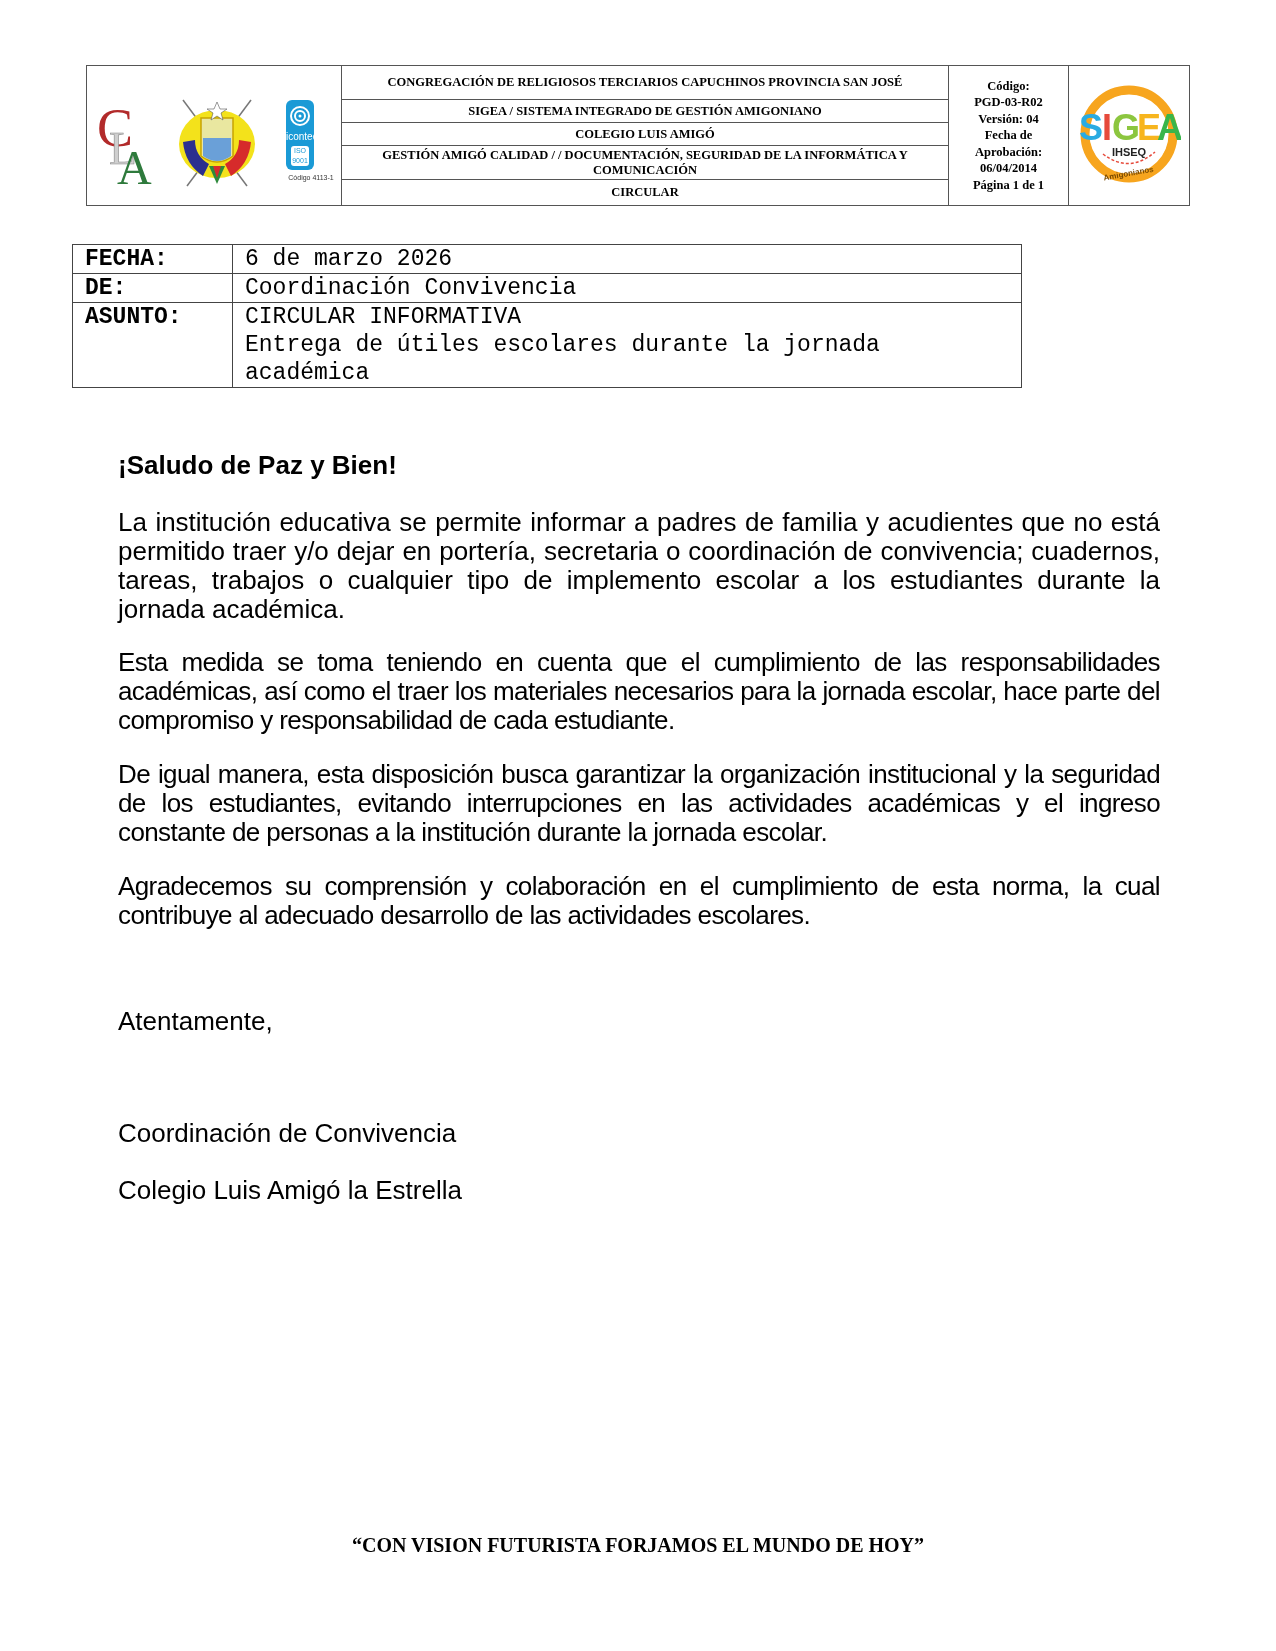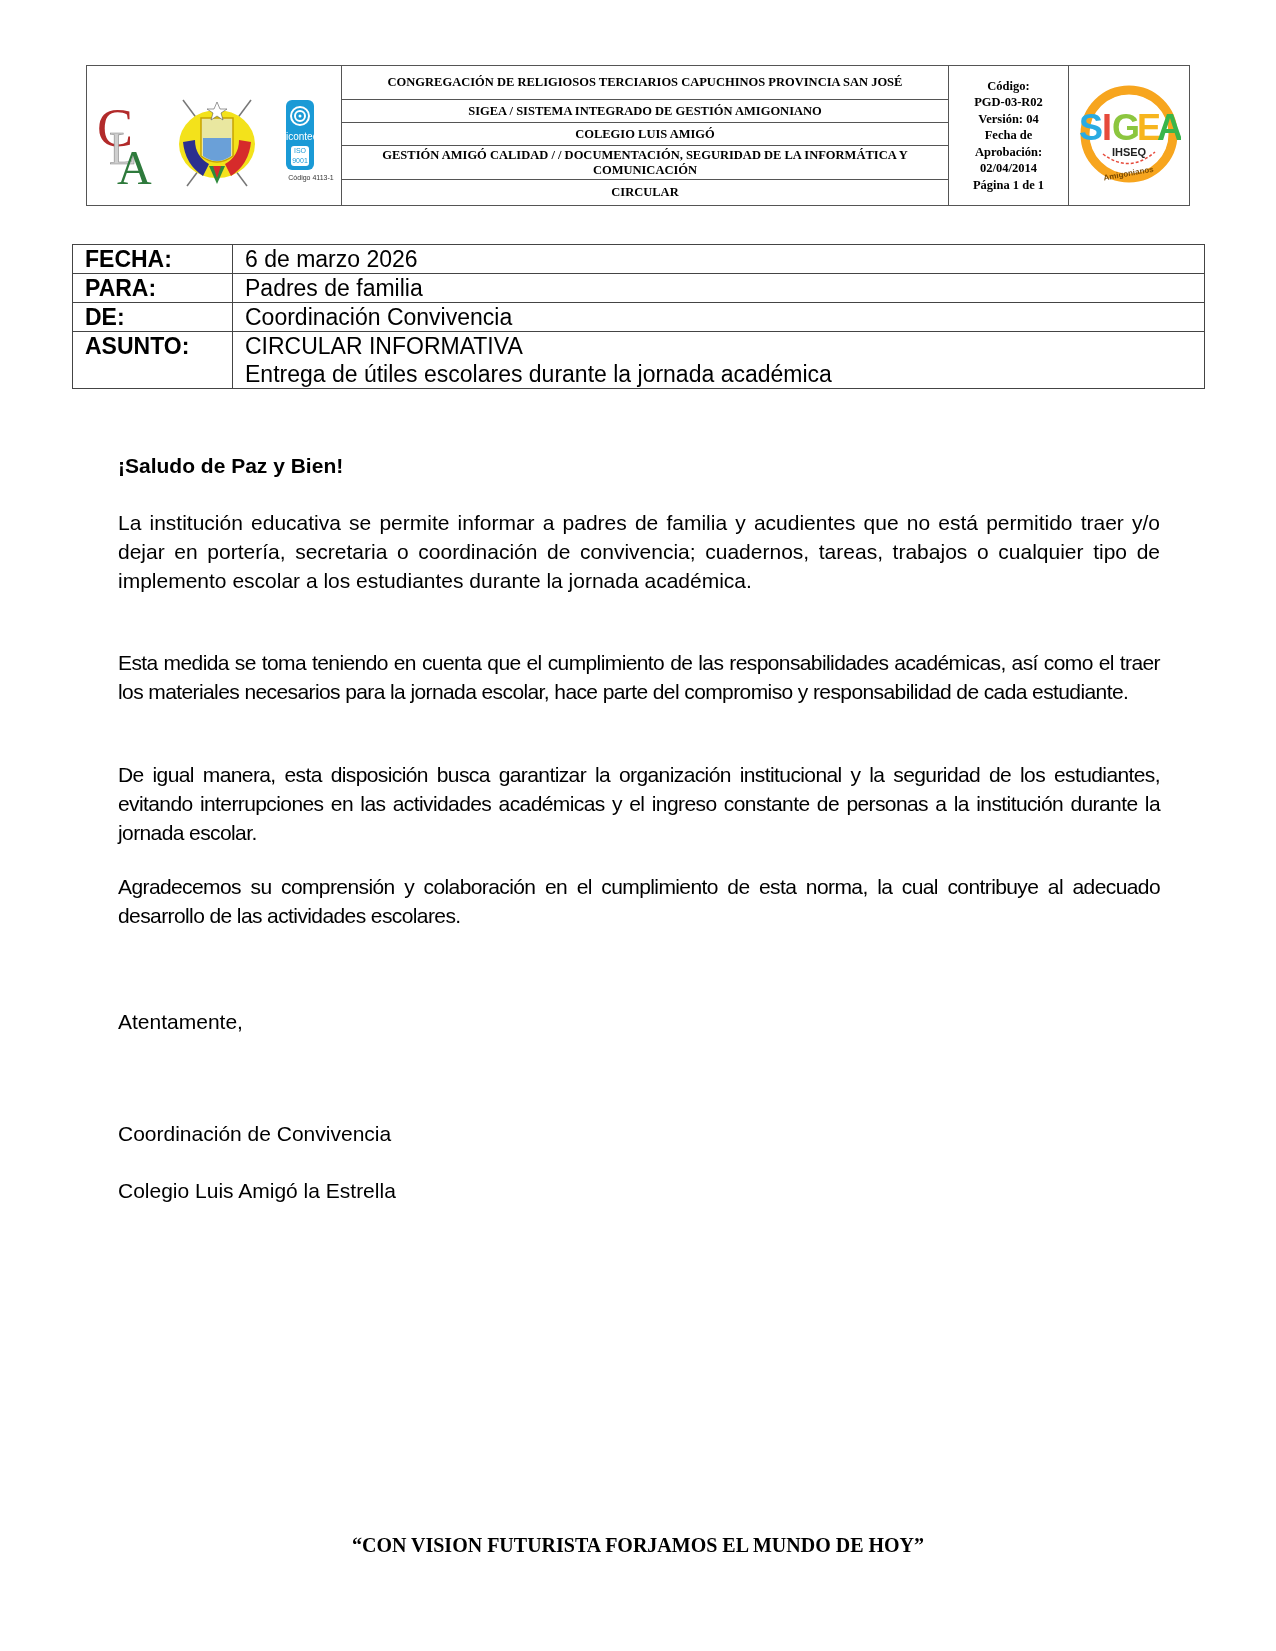--- a/index.html
+++ b/index.html
@@ -13,26 +13,26 @@
   #hdr-logos { width: 254px; border-right: 1.5px solid #555; position: relative; }
   #hdr-mid { width: 606px; border-right: 1.5px solid #555; display: flex; flex-direction: column; }
   #hdr-mid .r { border-bottom: 1.5px solid #555; display: flex; align-items: center; justify-content: center;
                 text-align: center; font-weight: bold; font-size: 12.5px; line-height: 15px; padding: 0 20px; font-family: Liberation Serif, serif; }
   #hdr-mid .r:last-child { border-bottom: none; }
   #hdr-code { width: 119px; border-right: 1.5px solid #555; display: flex; flex-direction: column;
               align-items: center; justify-content: center; font-weight: bold; font-size: 12.5px; line-height: 16.5px; }
   #hdr-sigea { flex: 1; position: relative; }
 
   
-  #info { position: absolute; left: 72px; top: 244px; width: 1133px; border-collapse: collapse; }
+  #info { position: absolute; left: 72px; top: 244px; width: 950px; border-collapse: collapse; font-family: Liberation Mono, monospace; }
   #info td { border: 1.3px solid #444; font-size: 23px; line-height: 28px; vertical-align: top; padding: 0 12px; }
   #info td.k { width: 135px; font-weight: bold; }
 
   
-  .p { position: absolute; left: 118px; width: 1042px; font-size: 21px; line-height: 29px; text-align: justify; }
+  .p { position: absolute; left: 118px; width: 1042px; font-size: 26px; line-height: 29px; text-align: justify; }
   .p.last-left { text-align-last: left; }
   .narrow { letter-spacing: -0.6px; word-spacing: 0px; }
 
   #footer { position: absolute; left: 0; width: 1276px; top: 1534px; text-align: center; font-weight: bold; font-size: 20px; }
 </style>
 </head>
 <body>
 
 <div id="hdr" class="serif">
   <div id="hdr-logos">
@@ -75,21 +75,21 @@
     <div class="r" style="height:33px">GESTIÓN AMIGÓ CALIDAD / / DOCUMENTACIÓN, SEGURIDAD DE LA INFORMÁTICA Y COMUNICACIÓN</div>
     <div class="r" style="flex:1">CIRCULAR</div>
   </div>
 
   <div id="hdr-code">
     <div>Código:</div>
     <div>PGD-03-R02</div>
     <div>Versión: 04</div>
     <div>Fecha de</div>
     <div>Aprobación:</div>
-    <div>02/04/2014</div>
+    <div>06/04/2014</div>
     <div>Página 1 de 1</div>
   </div>
 
   <div id="hdr-sigea">
     <svg style="position:absolute;left:8px;top:16px" width="104" height="104" viewBox="0 0 104 104">
       <circle cx="52" cy="52" r="44" fill="none" stroke="#f7a51e" stroke-width="9"></circle>
       <circle cx="52" cy="52" r="39" fill="#fff"></circle>
       <g font-family="Liberation Sans, sans-serif" font-weight="bold" font-size="36">
         <text x="2" y="58" fill="#29abe2">S</text>
         <text x="25" y="58" fill="#e64a3b">I</text>
@@ -104,24 +104,20 @@
   </div>
 </div>
 
 <table id="info" class="sans">
   <tbody>
       <tr>
     <td class="k">FECHA:</td>
     <td>6 de marzo 2026</td>
   </tr>
   <tr>
-    <td class="k">PARA:</td>
-    <td>Padres de familia</td>
-  </tr>
-  <tr>
     <td class="k">DE:</td>
     <td>Coordinación Convivencia</td>
   </tr>
   <tr>
     <td class="k">ASUNTO:</td>
     <td>
       <div>CIRCULAR INFORMATIVA</div>
       <div>Entrega de útiles escolares durante la jornada académica</div>
     </td>
   </tr>

